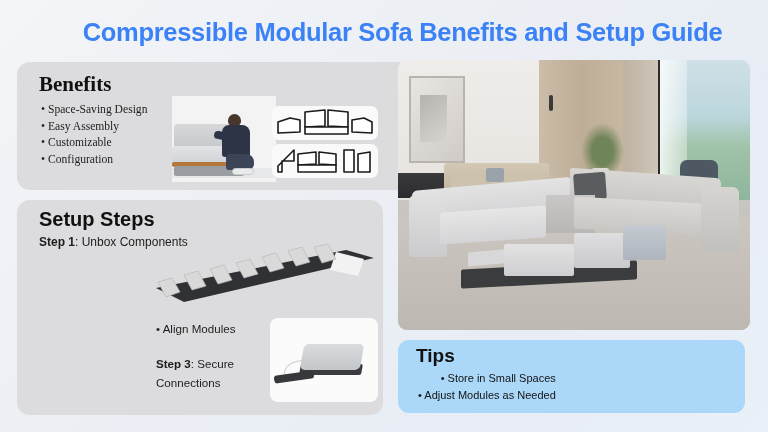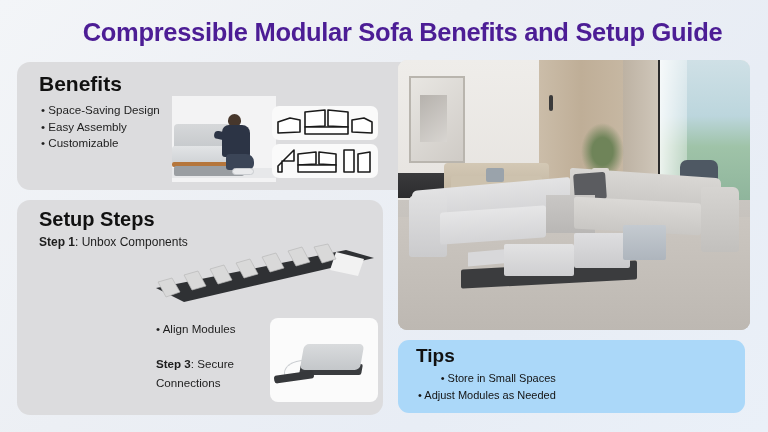--- a/index.html
+++ b/index.html
@@ -8,30 +8,30 @@
     font-family:"Liberation Sans", sans-serif;
     background:linear-gradient(135deg,#f3f5f8 0%,#eceff4 40%,#e8edf5 70%,#eaf0f8 100%);
     position:relative;
   }
   .stage { position:absolute; inset:0; }
 
   
   .title {
     position:absolute; left:0; top:18px; width:768px;
     text-align:center; font-size:25.5px; font-weight:bold;
-    color:#4c1d95; letter-spacing:-0.3px;padding-left:37px;
+    color:#3b82f6; letter-spacing:-0.3px;padding-left:37px;
   }
 
   
   .panel {
     position:absolute; background:#dcdcde; border-radius:13px;
   }
 
   
-  .benefits { left:17px; top:62px; width:414px; height:128px; }
+  .benefits { left:17px; top:62px; width:414px; height:128px;font-family:Liberation Serif, serif; }
   .benefits-h {
     position:absolute; left:22px; top:10px;
     font-size:21px; font-weight:bold; color:#111;
   }
   .benefit-list { position:absolute; left:24px; top:40px; width:160px; }
   .benefit-list li {
     list-style:none; font-size:11.6px; color:#1d1d1d;
     line-height:16.5px; white-space:nowrap;
   }
   .benefit-list li::before { content:"• "; }
@@ -337,20 +337,21 @@
 <div class="stage">
 
   <div class="title">Compressible Modular Sofa Benefits and Setup Guide</div>
 
   <div class="panel benefits">
     <div class="benefits-h">Benefits</div>
     <ul class="benefit-list">
       <li>Space-Saving Design</li>
       <li>Easy Assembly</li>
       <li>Customizable</li>
+      <li>Configuration</li>
     </ul>
   </div>
 
   <div class="assembly-photo">
     <div class="ap-bg"></div>
     <div class="ap-floor"></div>
     <div class="ap-sofa-back"></div>
     <div class="ap-sofa-seat"></div>
     <div class="ap-sofa-wood"></div>
     <div class="ap-sofa-base"></div>

